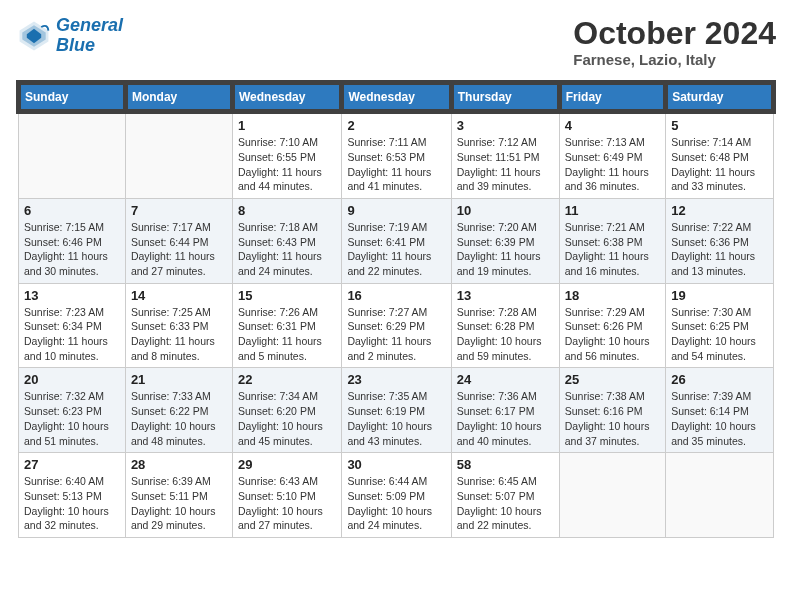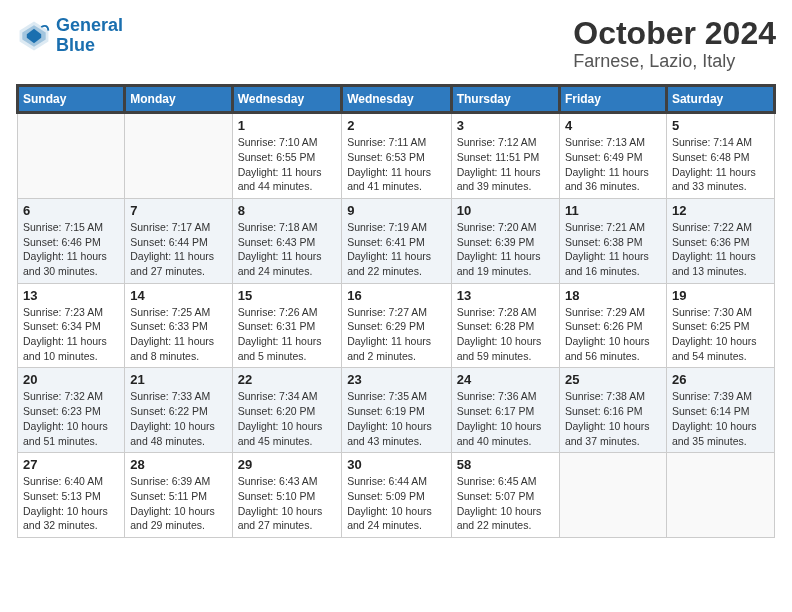--- a/index.html
+++ b/index.html
@@ -13,20 +13,21 @@
     .header {
       display: flex;
       justify-content: space-between;
       align-items: flex-start;
       margin-bottom: 12px;
     }
     .logo {
       display: flex;
       align-items: center;
       gap: 4px;
+      font-style: italic;
     }
     .logo-text {
       font-size: 18px;
       font-weight: bold;
       color: #333;
       line-height: 1.1;
     }
     .logo-text span { color: #1a6faf; }
     .logo-icon {
       width: 36px;
@@ -34,39 +35,39 @@
     }
     .title-block {
     }
     .title-block h1 {
       font-size: 32px;
       font-weight: bold;
       color: #333;
       line-height: 1.1;
     }
     .title-block h2 {
-      font-size: 18px;
-      font-weight: normal;
+      font-size: 15px;
+      font-weight: bold;
       color: #555;
     }
     .calendar {
       width: 100%;
       border-collapse: collapse;
       font-size: 11px;
     }
     .calendar thead tr {
       background: #2e7abf;
     }
     .calendar thead th {
       color: #fff;
       padding: 5px 4px;
       text-align: left;
       font-size: 12px;
       font-weight: bold;
-      border: 3px solid #404040;
+      border: 5px solid #404040;
     }
     .calendar tbody tr {
       vertical-align: top;
     }
     .calendar tbody tr:nth-child(odd) {
       background: #fff;
     }
     .calendar tbody tr:nth-child(even) {
       background: #f0f4f8;
     }

